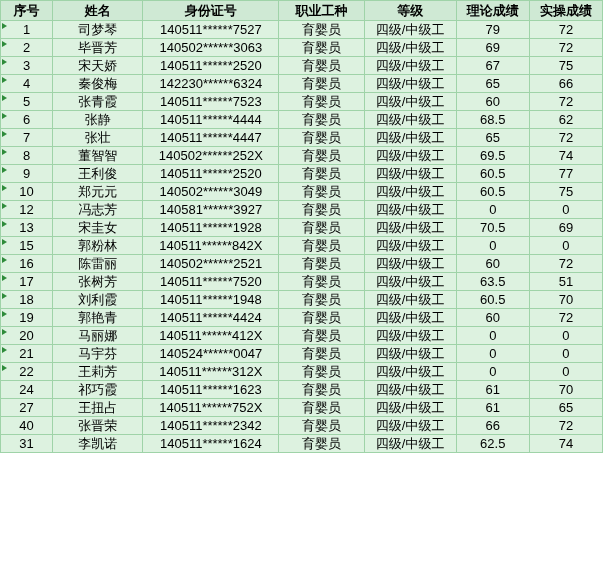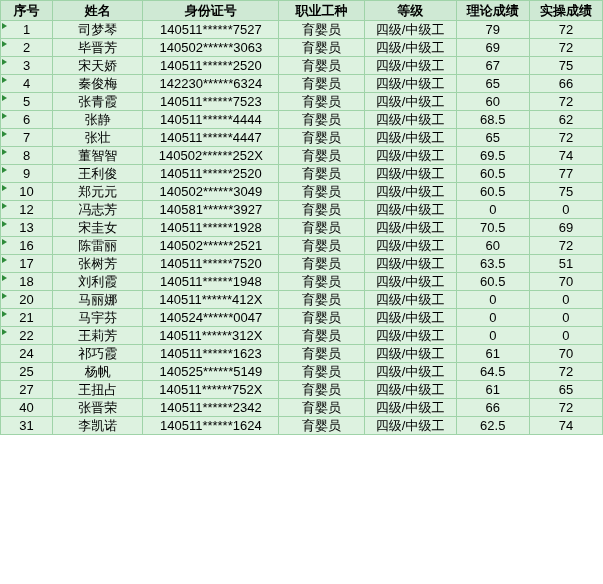--- a/index.html
+++ b/index.html
@@ -183,20 +183,29 @@
       <tr>
         <td class="idx mark">13</td>
         <td>宋圭女</td>
         <td>140511******1928</td>
         <td>育婴员</td>
         <td>四级/中级工</td>
         <td>70.5</td>
         <td>69</td>
       </tr>
       <tr>
+        <td class="idx mark">15</td>
+        <td>郭粉林</td>
+        <td>140511******842X</td>
+        <td>育婴员</td>
+        <td>四级/中级工</td>
+        <td>0</td>
+        <td>0</td>
+      </tr>
+      <tr>
         <td class="idx mark">16</td>
         <td>陈雷丽</td>
         <td>140502******2521</td>
         <td>育婴员</td>
         <td>四级/中级工</td>
         <td>60</td>
         <td>72</td>
       </tr>
       <tr>
         <td class="idx mark">17</td>
@@ -210,20 +219,29 @@
       <tr>
         <td class="idx mark">18</td>
         <td>刘利霞</td>
         <td>140511******1948</td>
         <td>育婴员</td>
         <td>四级/中级工</td>
         <td>60.5</td>
         <td>70</td>
       </tr>
       <tr>
+        <td class="idx mark">19</td>
+        <td>郭艳青</td>
+        <td>140511******4424</td>
+        <td>育婴员</td>
+        <td>四级/中级工</td>
+        <td>60</td>
+        <td>72</td>
+      </tr>
+      <tr>
         <td class="idx mark">20</td>
         <td>马丽娜</td>
         <td>140511******412X</td>
         <td>育婴员</td>
         <td>四级/中级工</td>
         <td>0</td>
         <td>0</td>
       </tr>
       <tr>
         <td class="idx mark">21</td>
@@ -244,29 +262,20 @@
         <td>0</td>
       </tr>
       <tr>
         <td class="idx">24</td>
         <td>祁巧霞</td>
         <td>140511******1623</td>
         <td>育婴员</td>
         <td>四级/中级工</td>
         <td>61</td>
         <td>70</td>
-      </tr>
-      <tr>
-        <td class="idx">25</td>
-        <td>杨帆</td>
-        <td>140525******5149</td>
-        <td>育婴员</td>
-        <td>四级/中级工</td>
-        <td>64.5</td>
-        <td>72</td>
       </tr>
       <tr>
         <td class="idx">27</td>
         <td>王扭占</td>
         <td>140511******752X</td>
         <td>育婴员</td>
         <td>四级/中级工</td>
         <td>61</td>
         <td>65</td>
       </tr>

